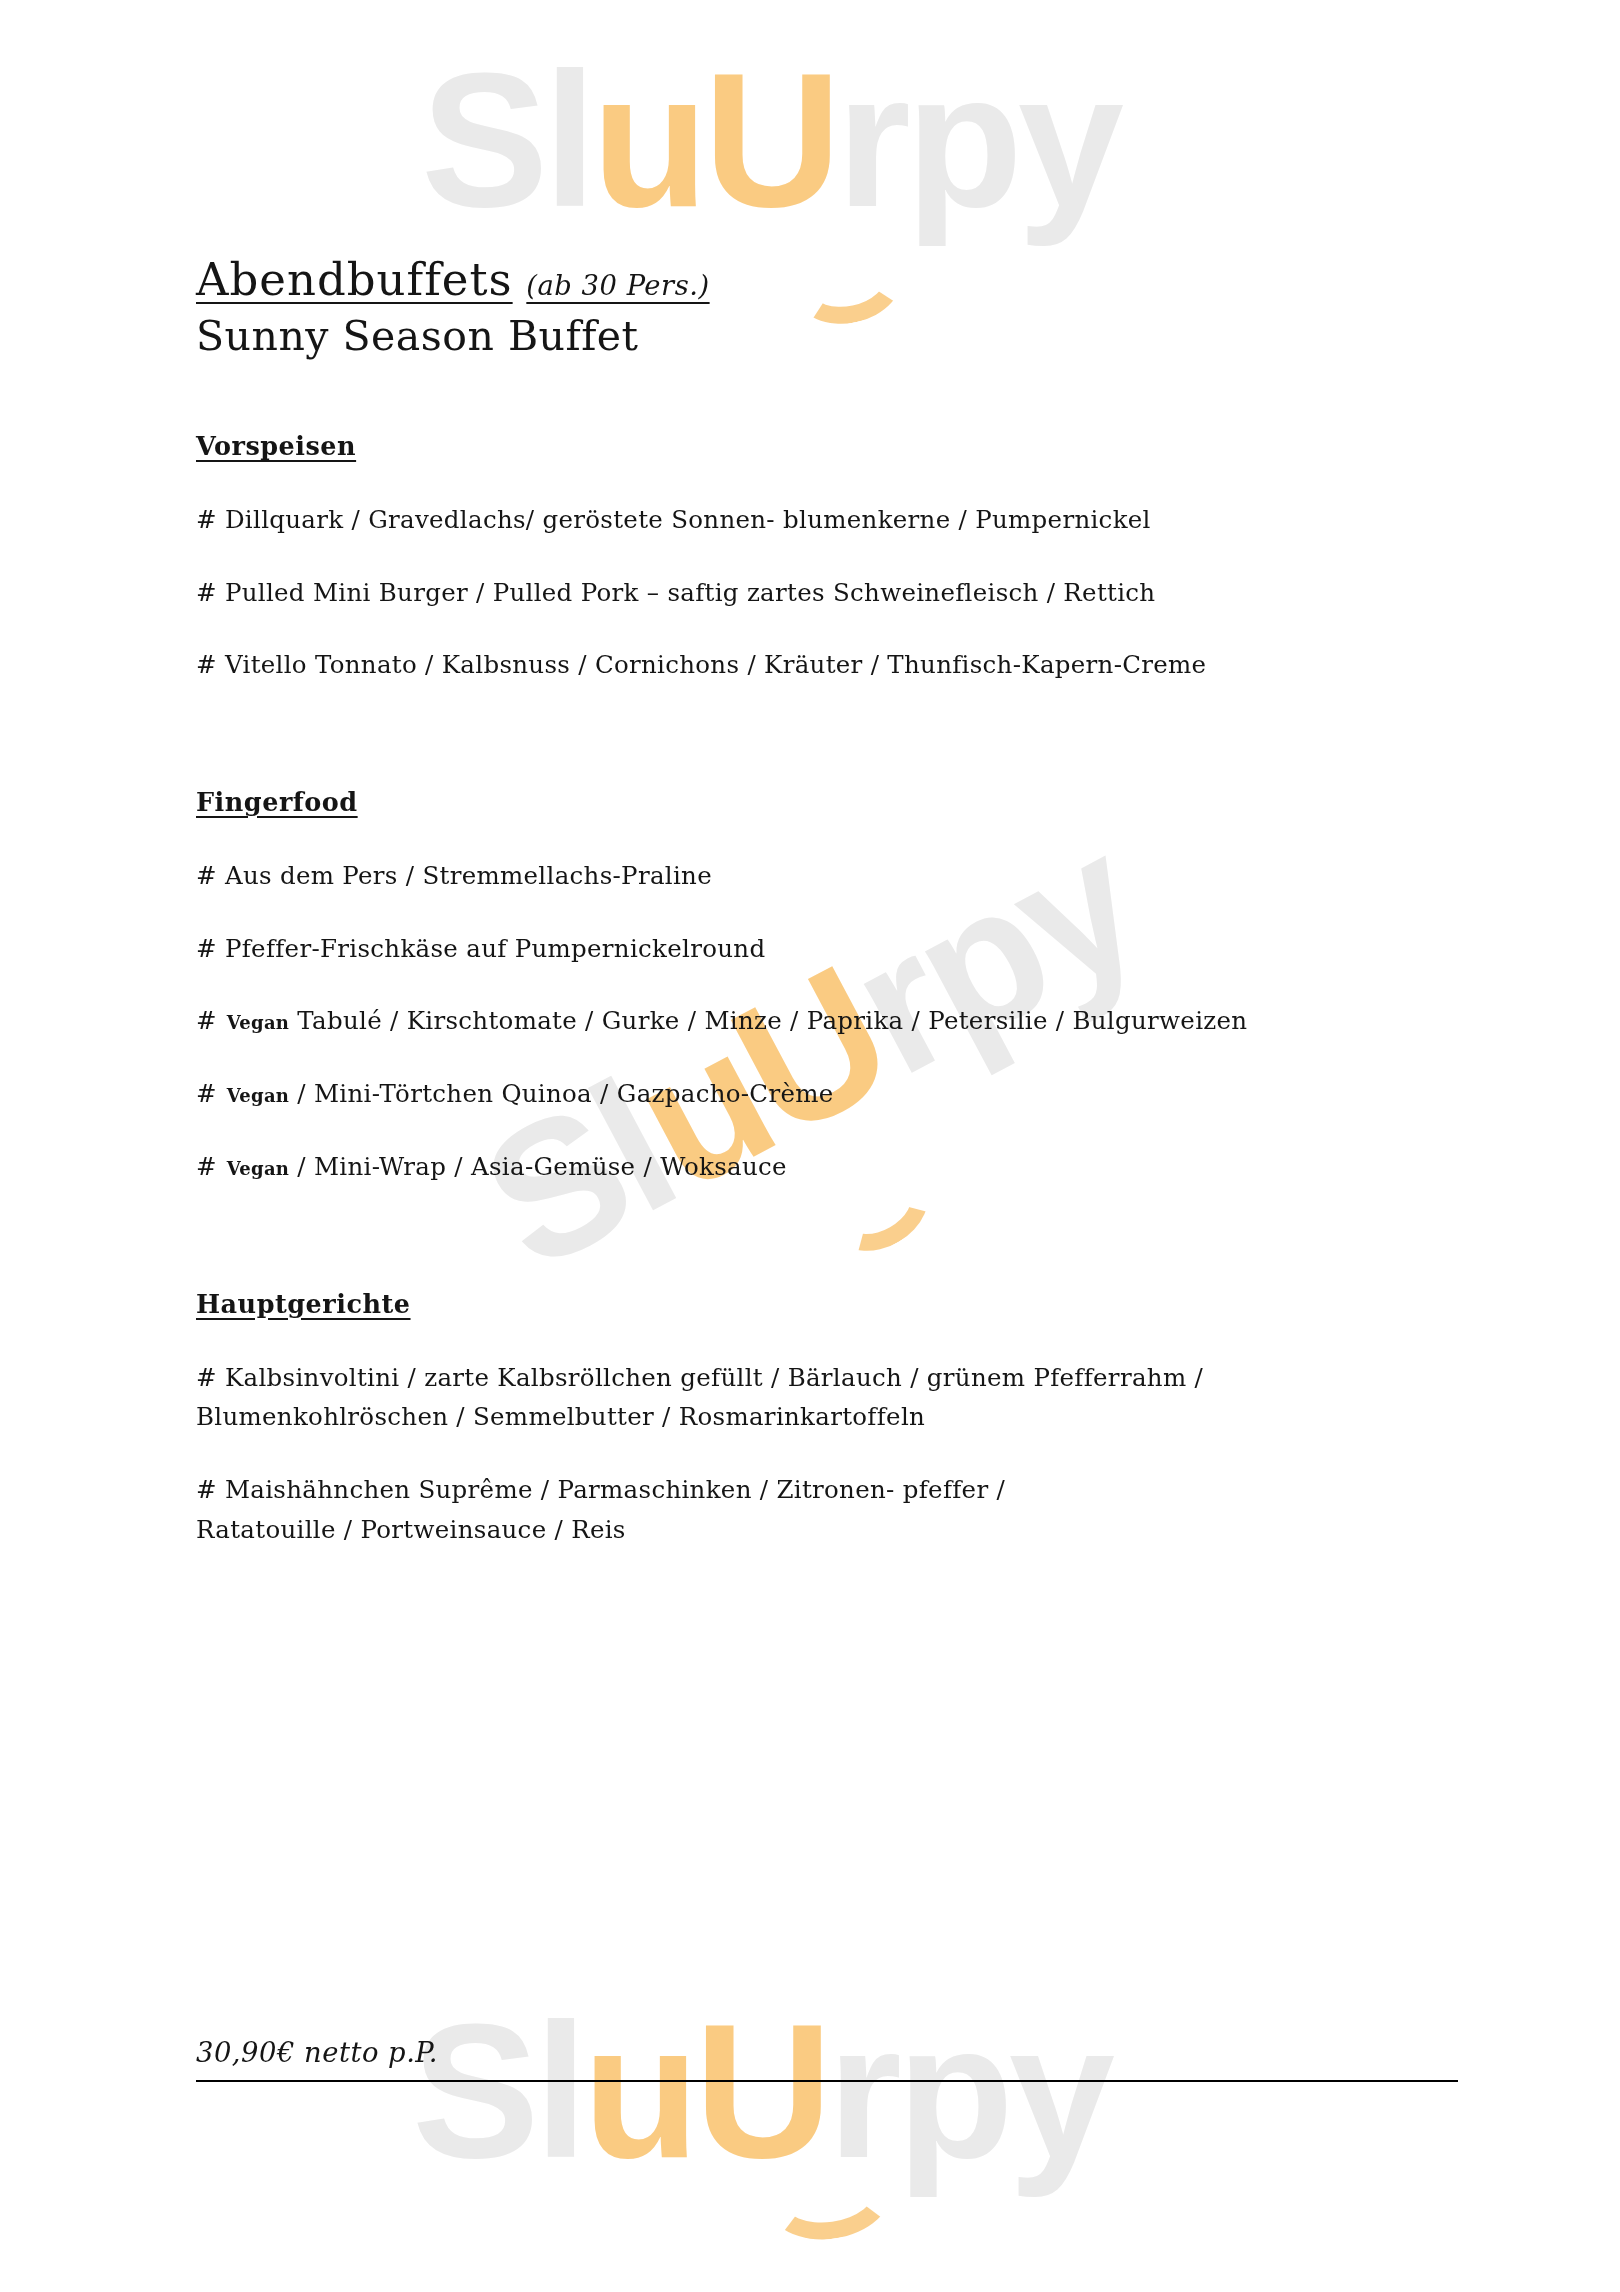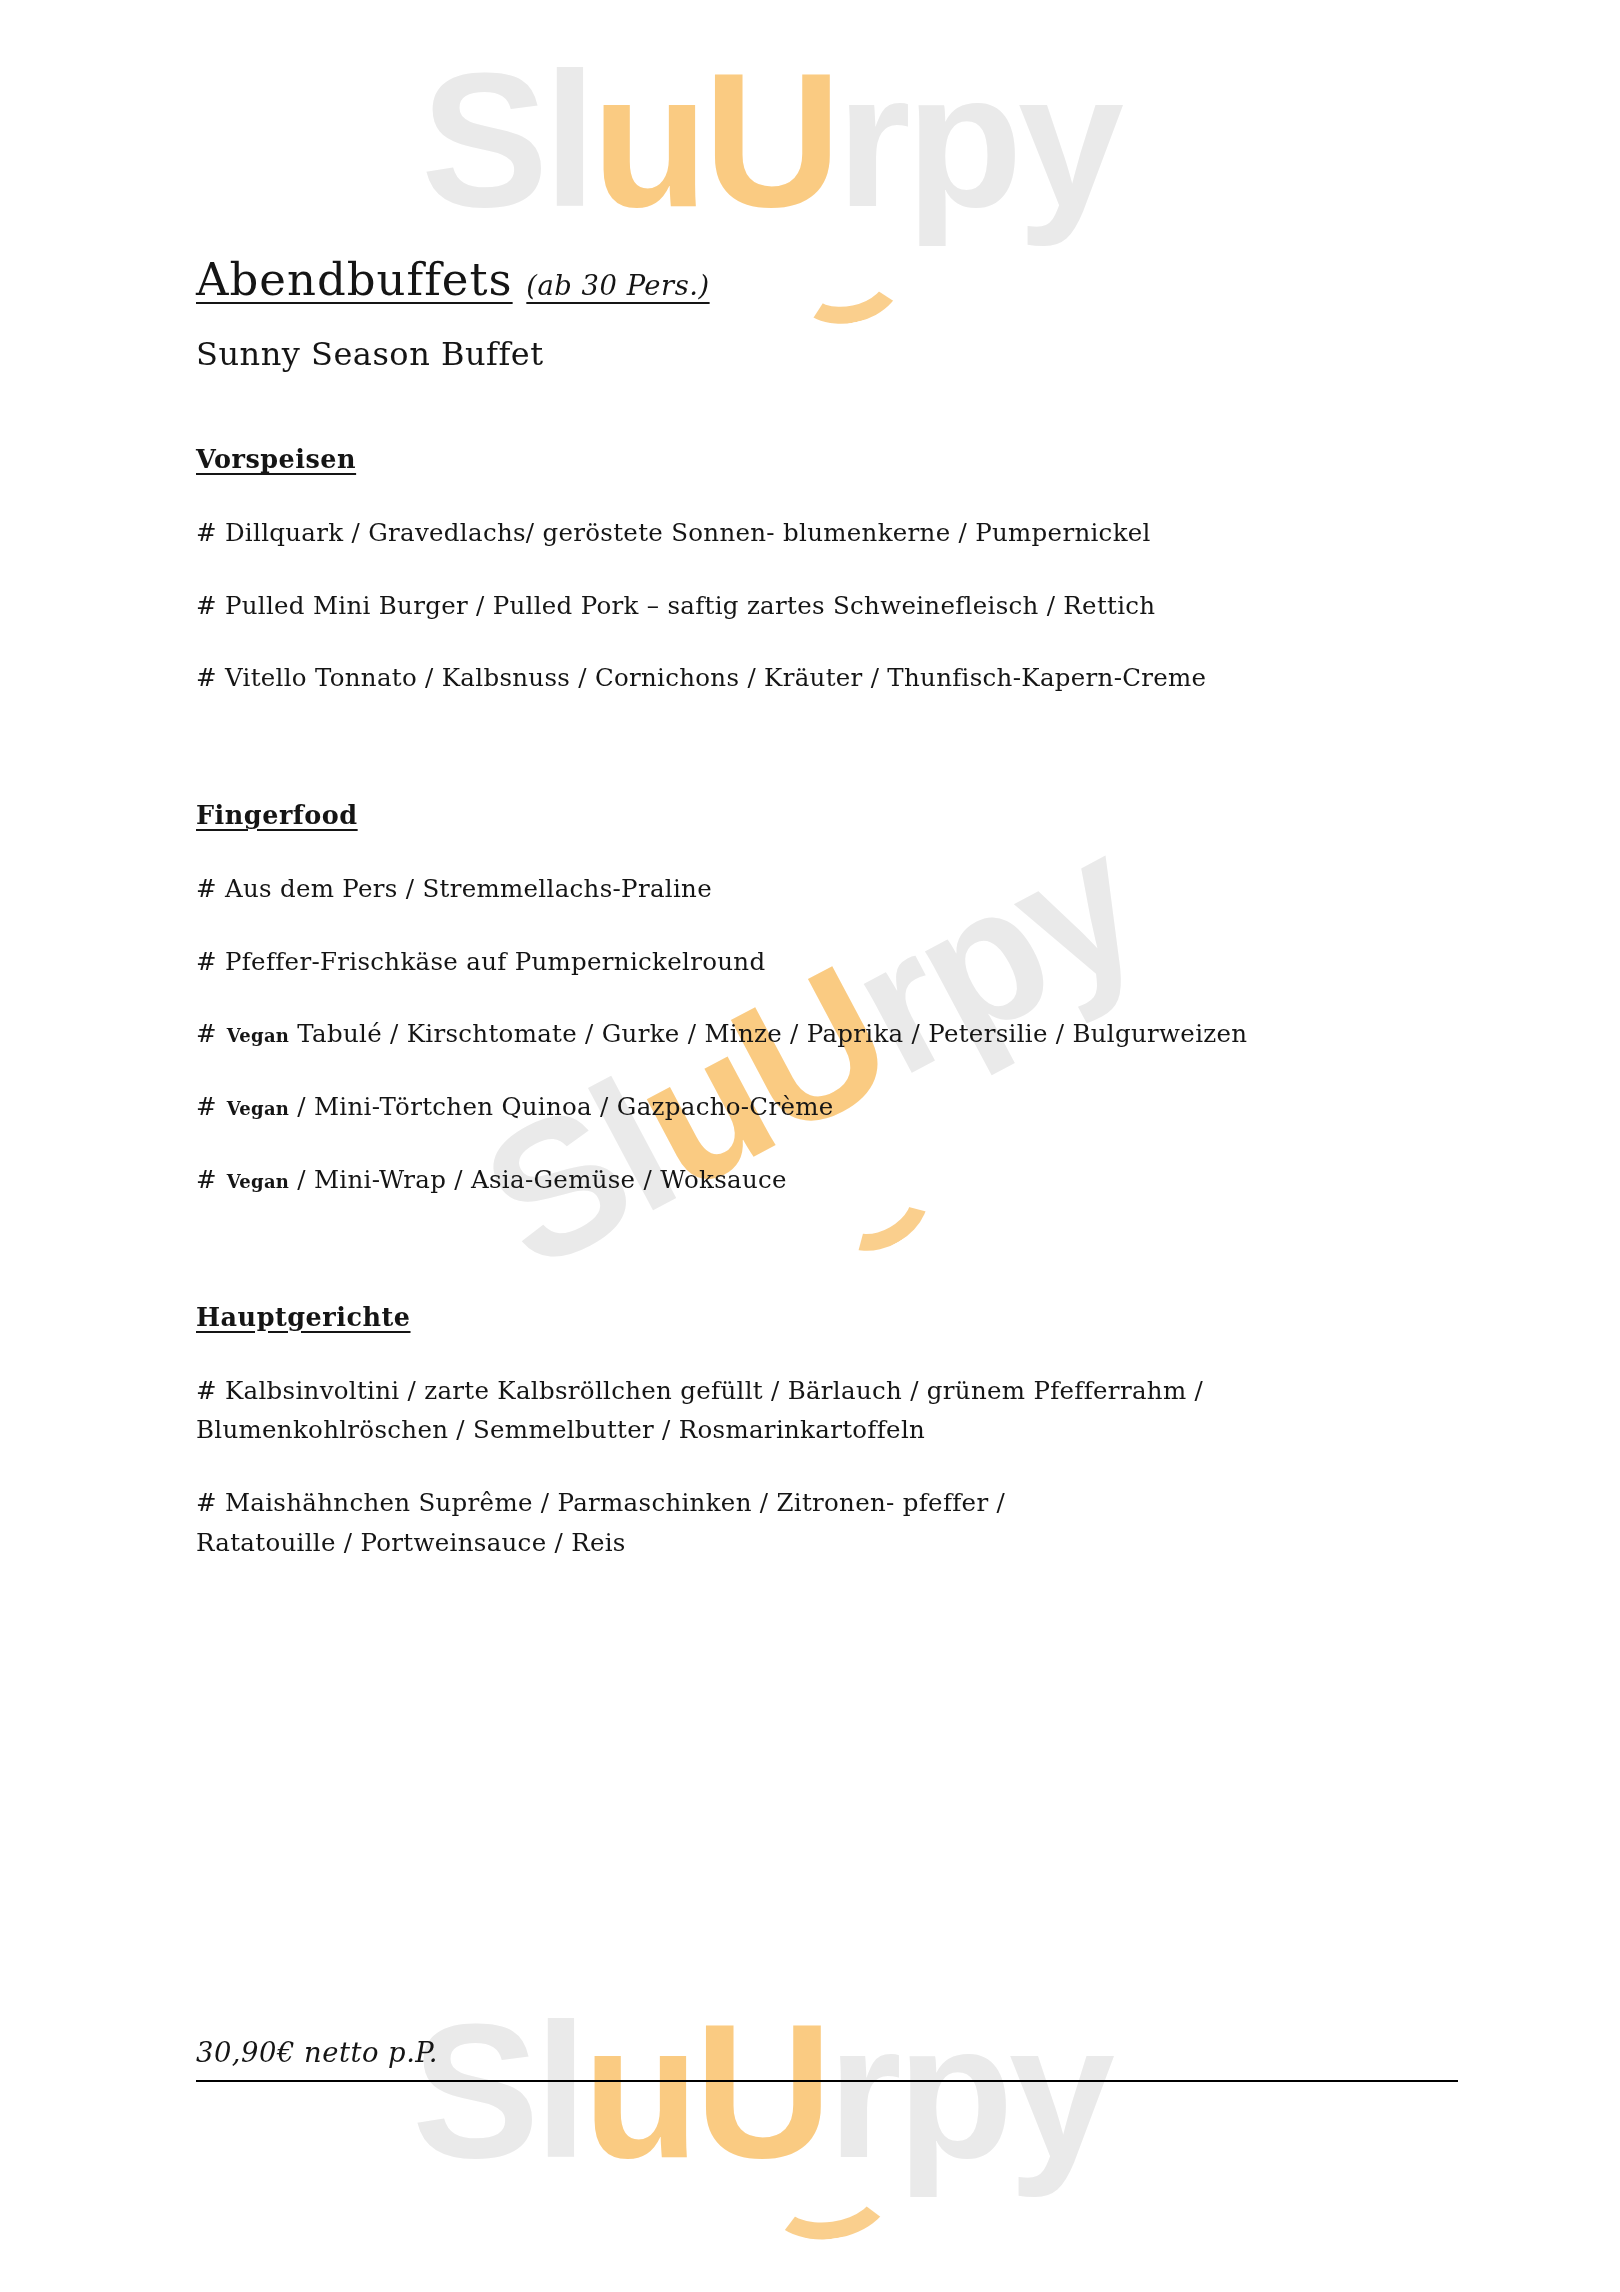--- a/index.html
+++ b/index.html
@@ -61,22 +61,22 @@
     text-underline-offset:6.9px;
     letter-spacing:1px;
   }
   .title-suffix {
     font-size:27.4px;
     font-style:italic;
     margin-left:13.7px;
     letter-spacing:0.5px;
   }
   .subtitle {
-    font-size:32px;
-    margin-top:29px;
+    font-size:41px;
+    margin-top:6px;
     letter-spacing:0.5px;
   }
   .menu-section { margin-top:102px; }
   .menu-section.first { margin-top:71px; }
   .section-heading {
     font-size:25.5px;
     font-weight:700;
     text-decoration:underline;
     text-decoration-thickness:2px;
     text-underline-offset:4.9px;

